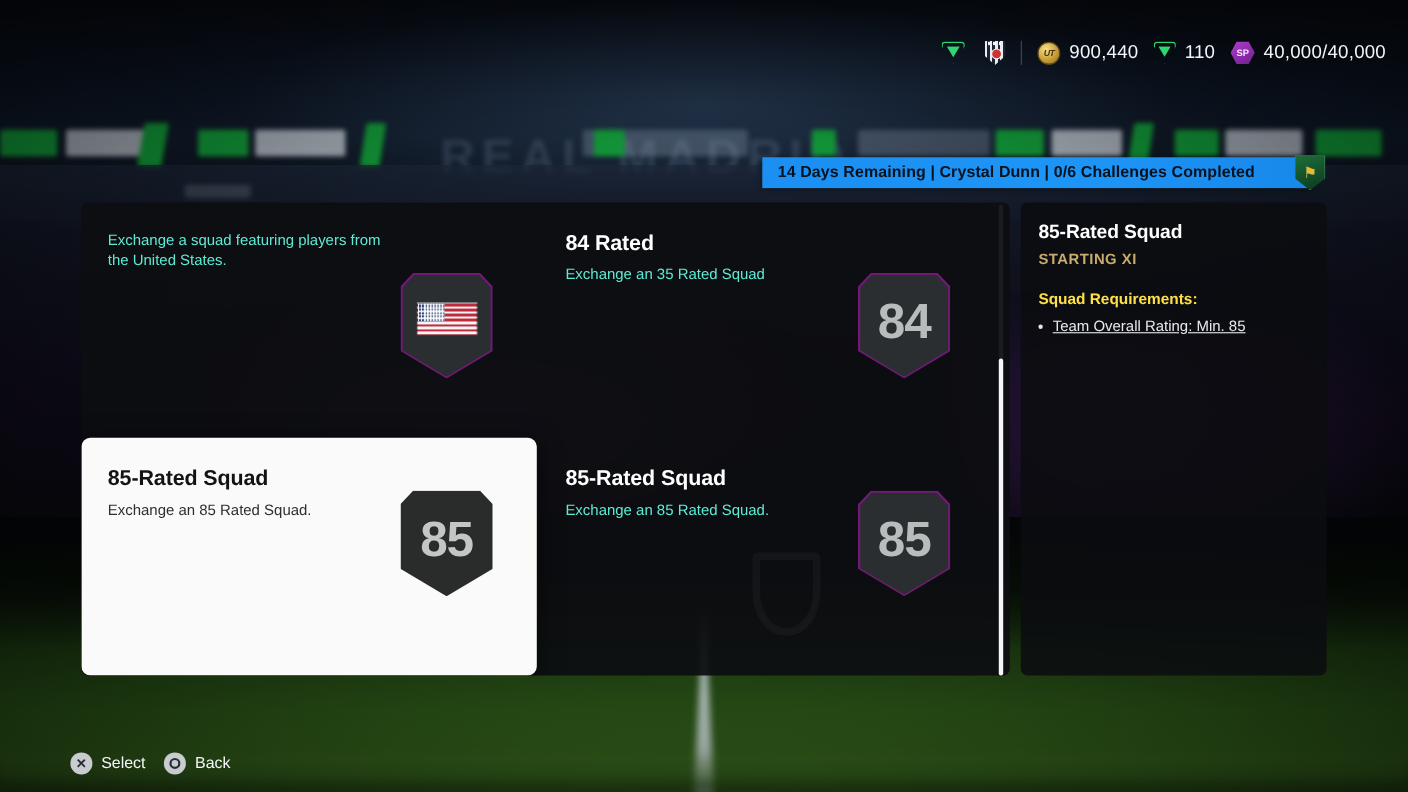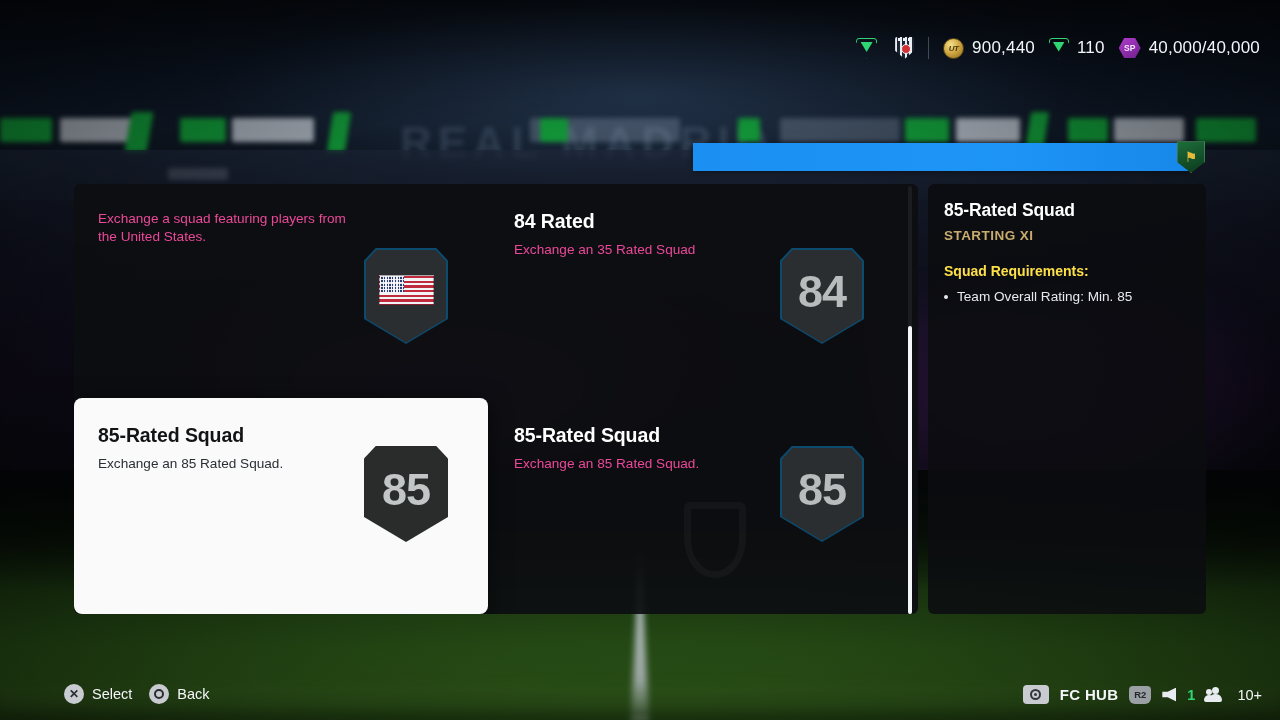--- a/index.html
+++ b/index.html
@@ -224,34 +224,34 @@
   .card-sel {
     background: #fafafa;
     box-shadow: 0 4px 22px rgba(0,0,0,0.55);
   }
   .card-title {
     font-size: 19.5px; font-weight: 700; letter-spacing: -0.1px;
     color: #ffffff; margin-bottom: 8px;
   }
   .card-desc {
     font-size: 13.6px; font-weight: 400; line-height: 1.32;
-    color: #ec4899; max-width: 250px;
+    color: #5eead4; max-width: 250px;
   }
   .card-sel .card-title { color: #111315; }
   .card-sel .card-desc { color: #2b2f34; }
 
   
   .badge {
     position: absolute;
     width: 84px; height: 96px;
     clip-path: polygon(14% 0%, 86% 0%, 100% 13%, 100% 74%, 50% 100%, 0% 74%, 0% 13%);
     display: flex; align-items: center; justify-content: center;
   }
   .badge-dim {
-    background: #0c4a6e;
+    background: #701a75;
     border: 0;
   }
   .badge-dim::before {
     content: ""; position: absolute; inset: 1.6px;
     clip-path: polygon(14% 0%, 86% 0%, 100% 13%, 100% 74%, 50% 100%, 0% 74%, 0% 13%);
     background: #2b2e30;
   }
   .badge-dark { background: #2a2c2b; }
   .badge-num {
     position: relative; z-index: 2;
@@ -306,21 +306,21 @@
   }
   .sp-sub {
     font-size: 13.5px; font-weight: 700; color: #c9ab6d;
     letter-spacing: 0.45px; margin-bottom: 20px;
   }
   .sp-reqhead {
     font-size: 14px; font-weight: 700; color: #fde047; margin-bottom: 9px;
   }
   .sp-req {
     display: flex; align-items: flex-start; gap: 9px;
-    font-size: 13.6px; color: #e6e9ed; line-height: 1.3;
+    font-size: 13.6px; color: #e6e9ed; line-height: 1.3; text-decoration: underline;
   }
   .sp-bullet {
     width: 4px; height: 4px; border-radius: 50%;
     background: #e6e9ed; margin-top: 7px; flex: none;
   }
   .sp-footer {
     position: absolute; left: 0; bottom: 14px; width: 278px;
     display: flex; align-items: center; justify-content: center; gap: 8px;
   }
   .sp-rewards { font-size: 13.6px; color: #f0f2f5; }
@@ -478,20 +478,21 @@
       <span class="hud-value">110</span>
     </div>
 
     <div class="hud-group">
       <div class="ico-sp">SP</div>
       <span class="hud-value">40,000/40,000</span>
     </div>
   </div>
 
   <div class="ribbon">
+    <span class="ribbon-text">14 Days Remaining | Crystal Dunn | 0/6 Challenges Completed</span>
     <div class="ribbon-crest">
       <span>⚑</span>
     </div>
   </div>
 
   <div class="grid-panel">
     <div class="wm-shield"></div>
 
     <div class="card card-dark" style="left:0px;top:0px;width:414px;height:214px;">
       <div class="card-desc">Exchange a squad featuring players from the United States.</div>
@@ -546,30 +547,14 @@
       <span class="bb-label">Select</span>
     </div>
     <div class="bb-item">
       <div class="pad-o">
           <div class="pad-o-inner"></div>
         </div>
       <span class="bb-label">Back</span>
     </div>
   </div>
 
-  <div class="bottom-right">
-    <div class="ico-touchpad">
-      <div class="ico-touchpad-i"></div>
-    </div>
-    <span class="fchub-label">FC HUB</span>
-    <div class="btn-r2">R2</div>
-    <div class="ico-speaker"></div>
-    <span class="count-green">1</span>
-    <div class="ico-people">
-      <div class="h2"></div>
-        <div class="b2"></div>
-        <div class="h1"></div>
-        <div class="b1"></div>
-    </div>
-    <span class="people-count">10+</span>
-  </div>
 
 </div>
 
 </body></html>

